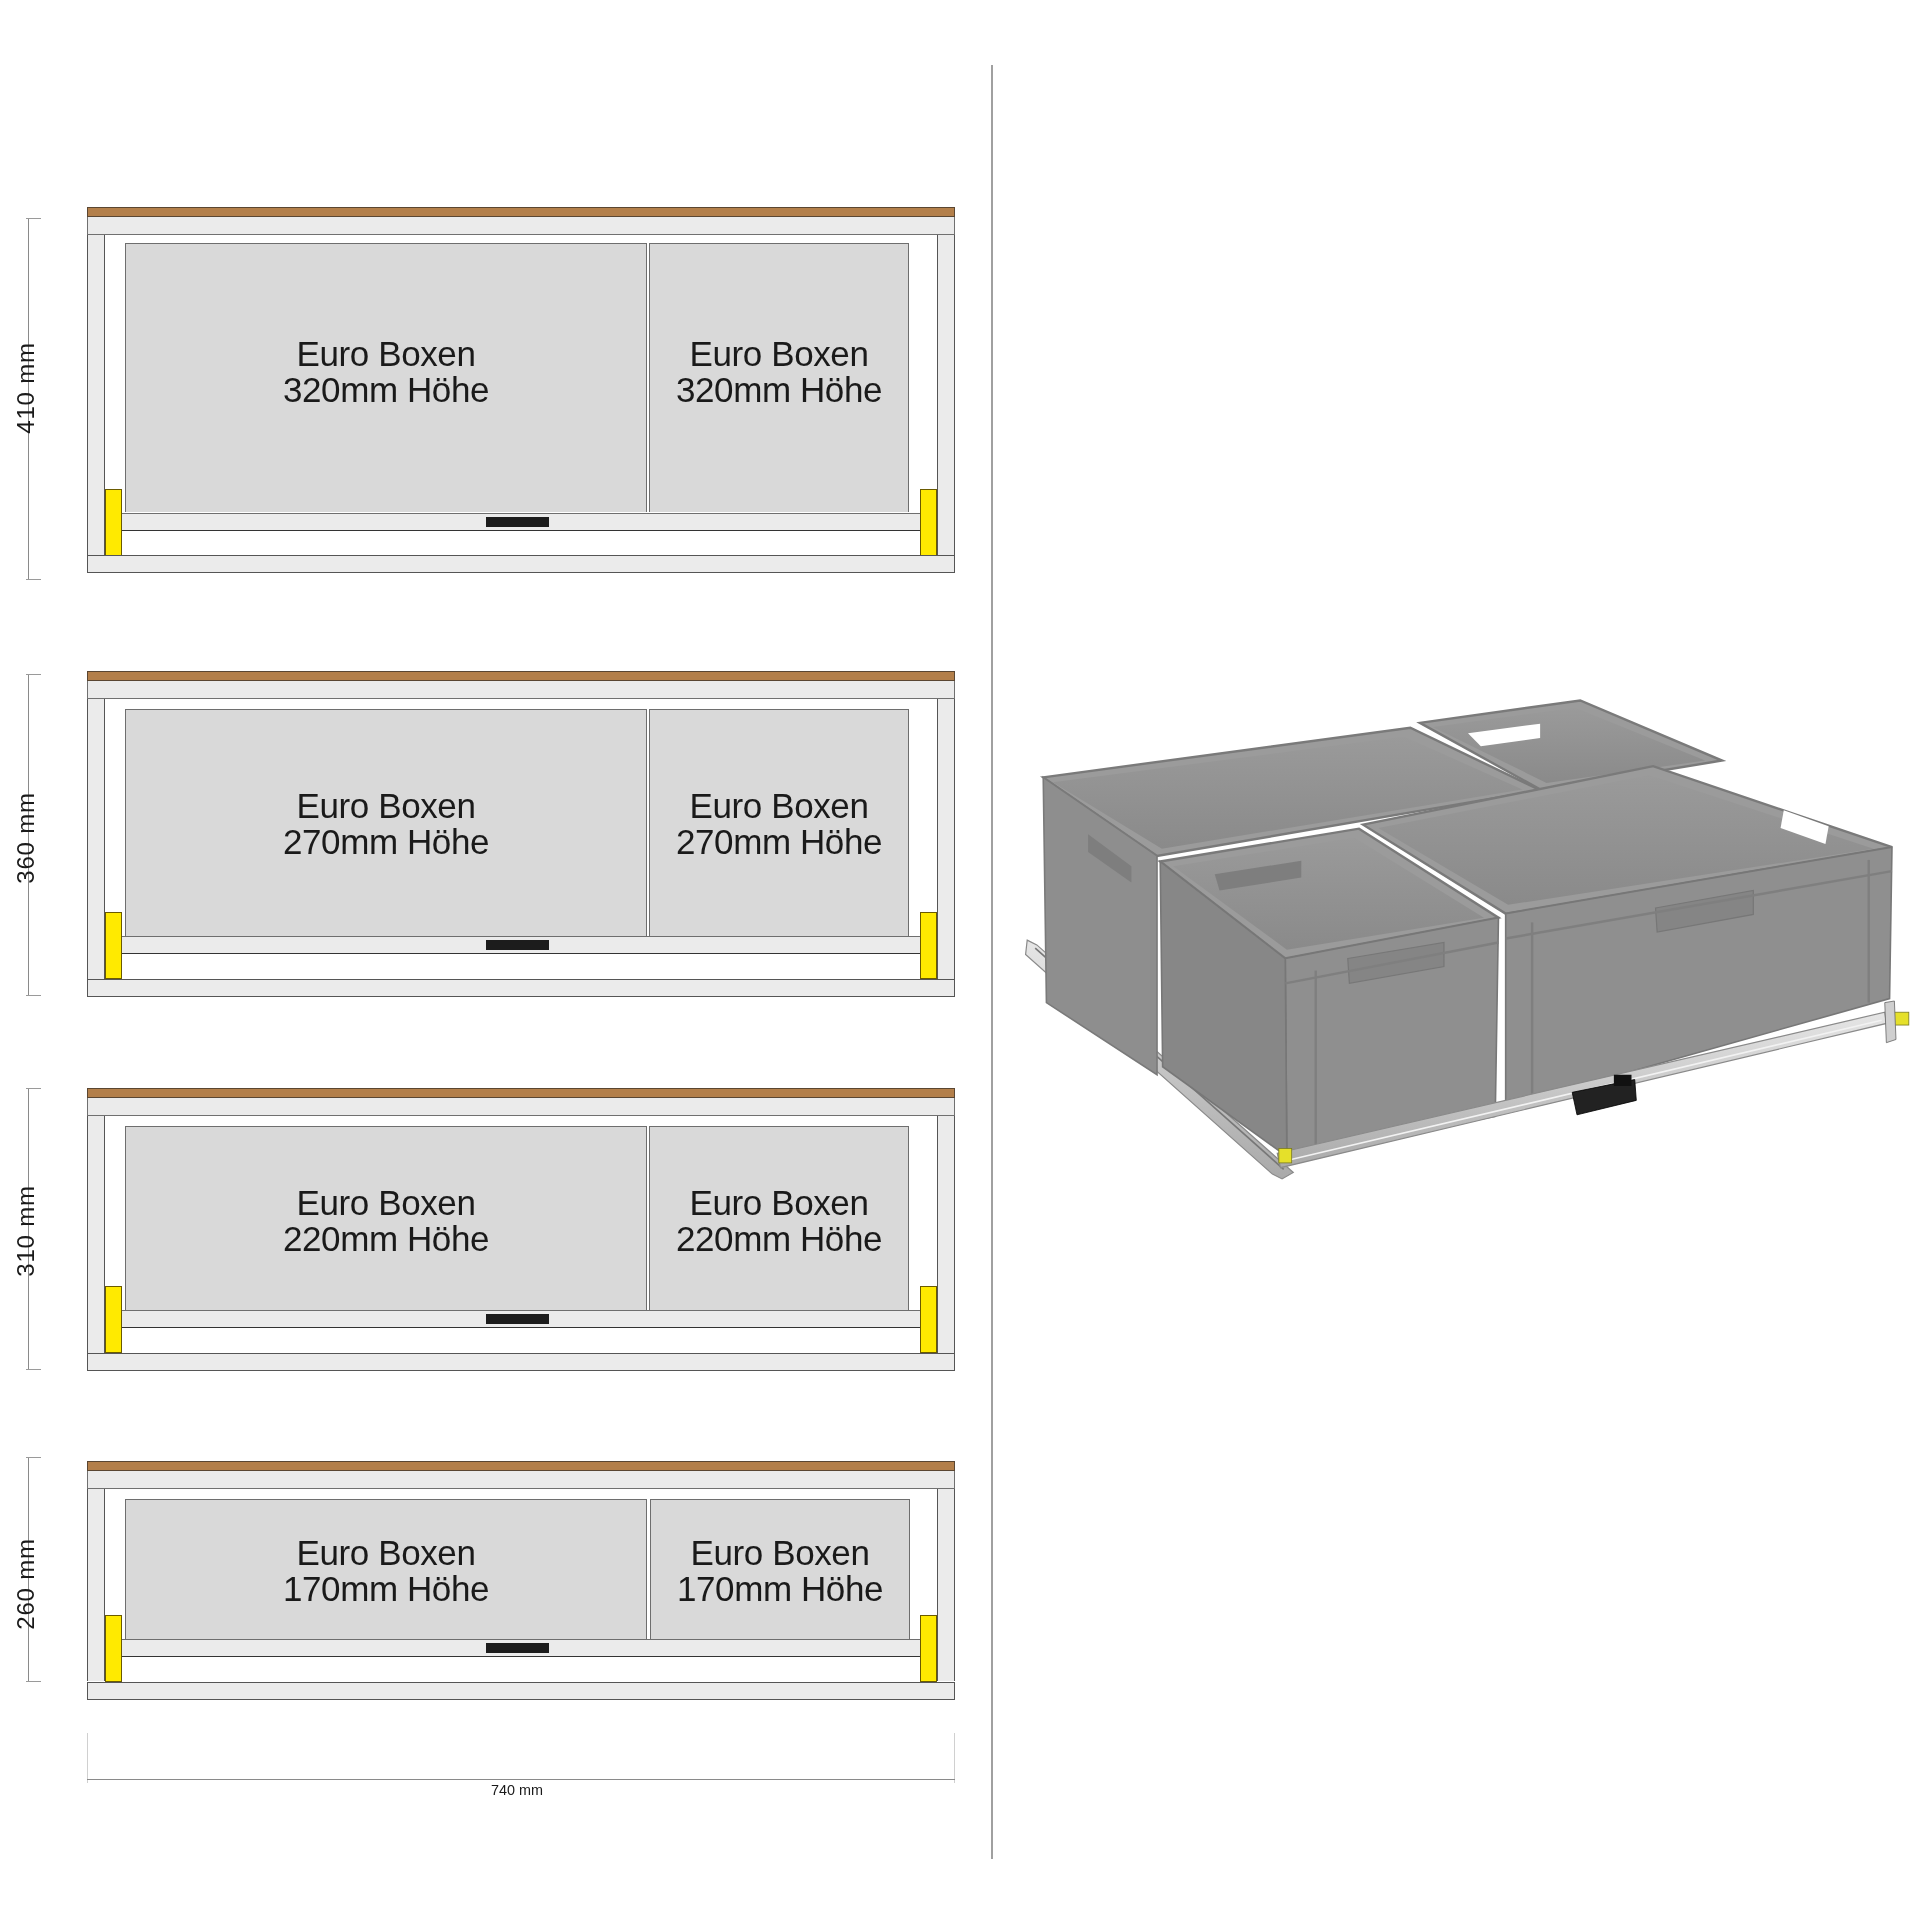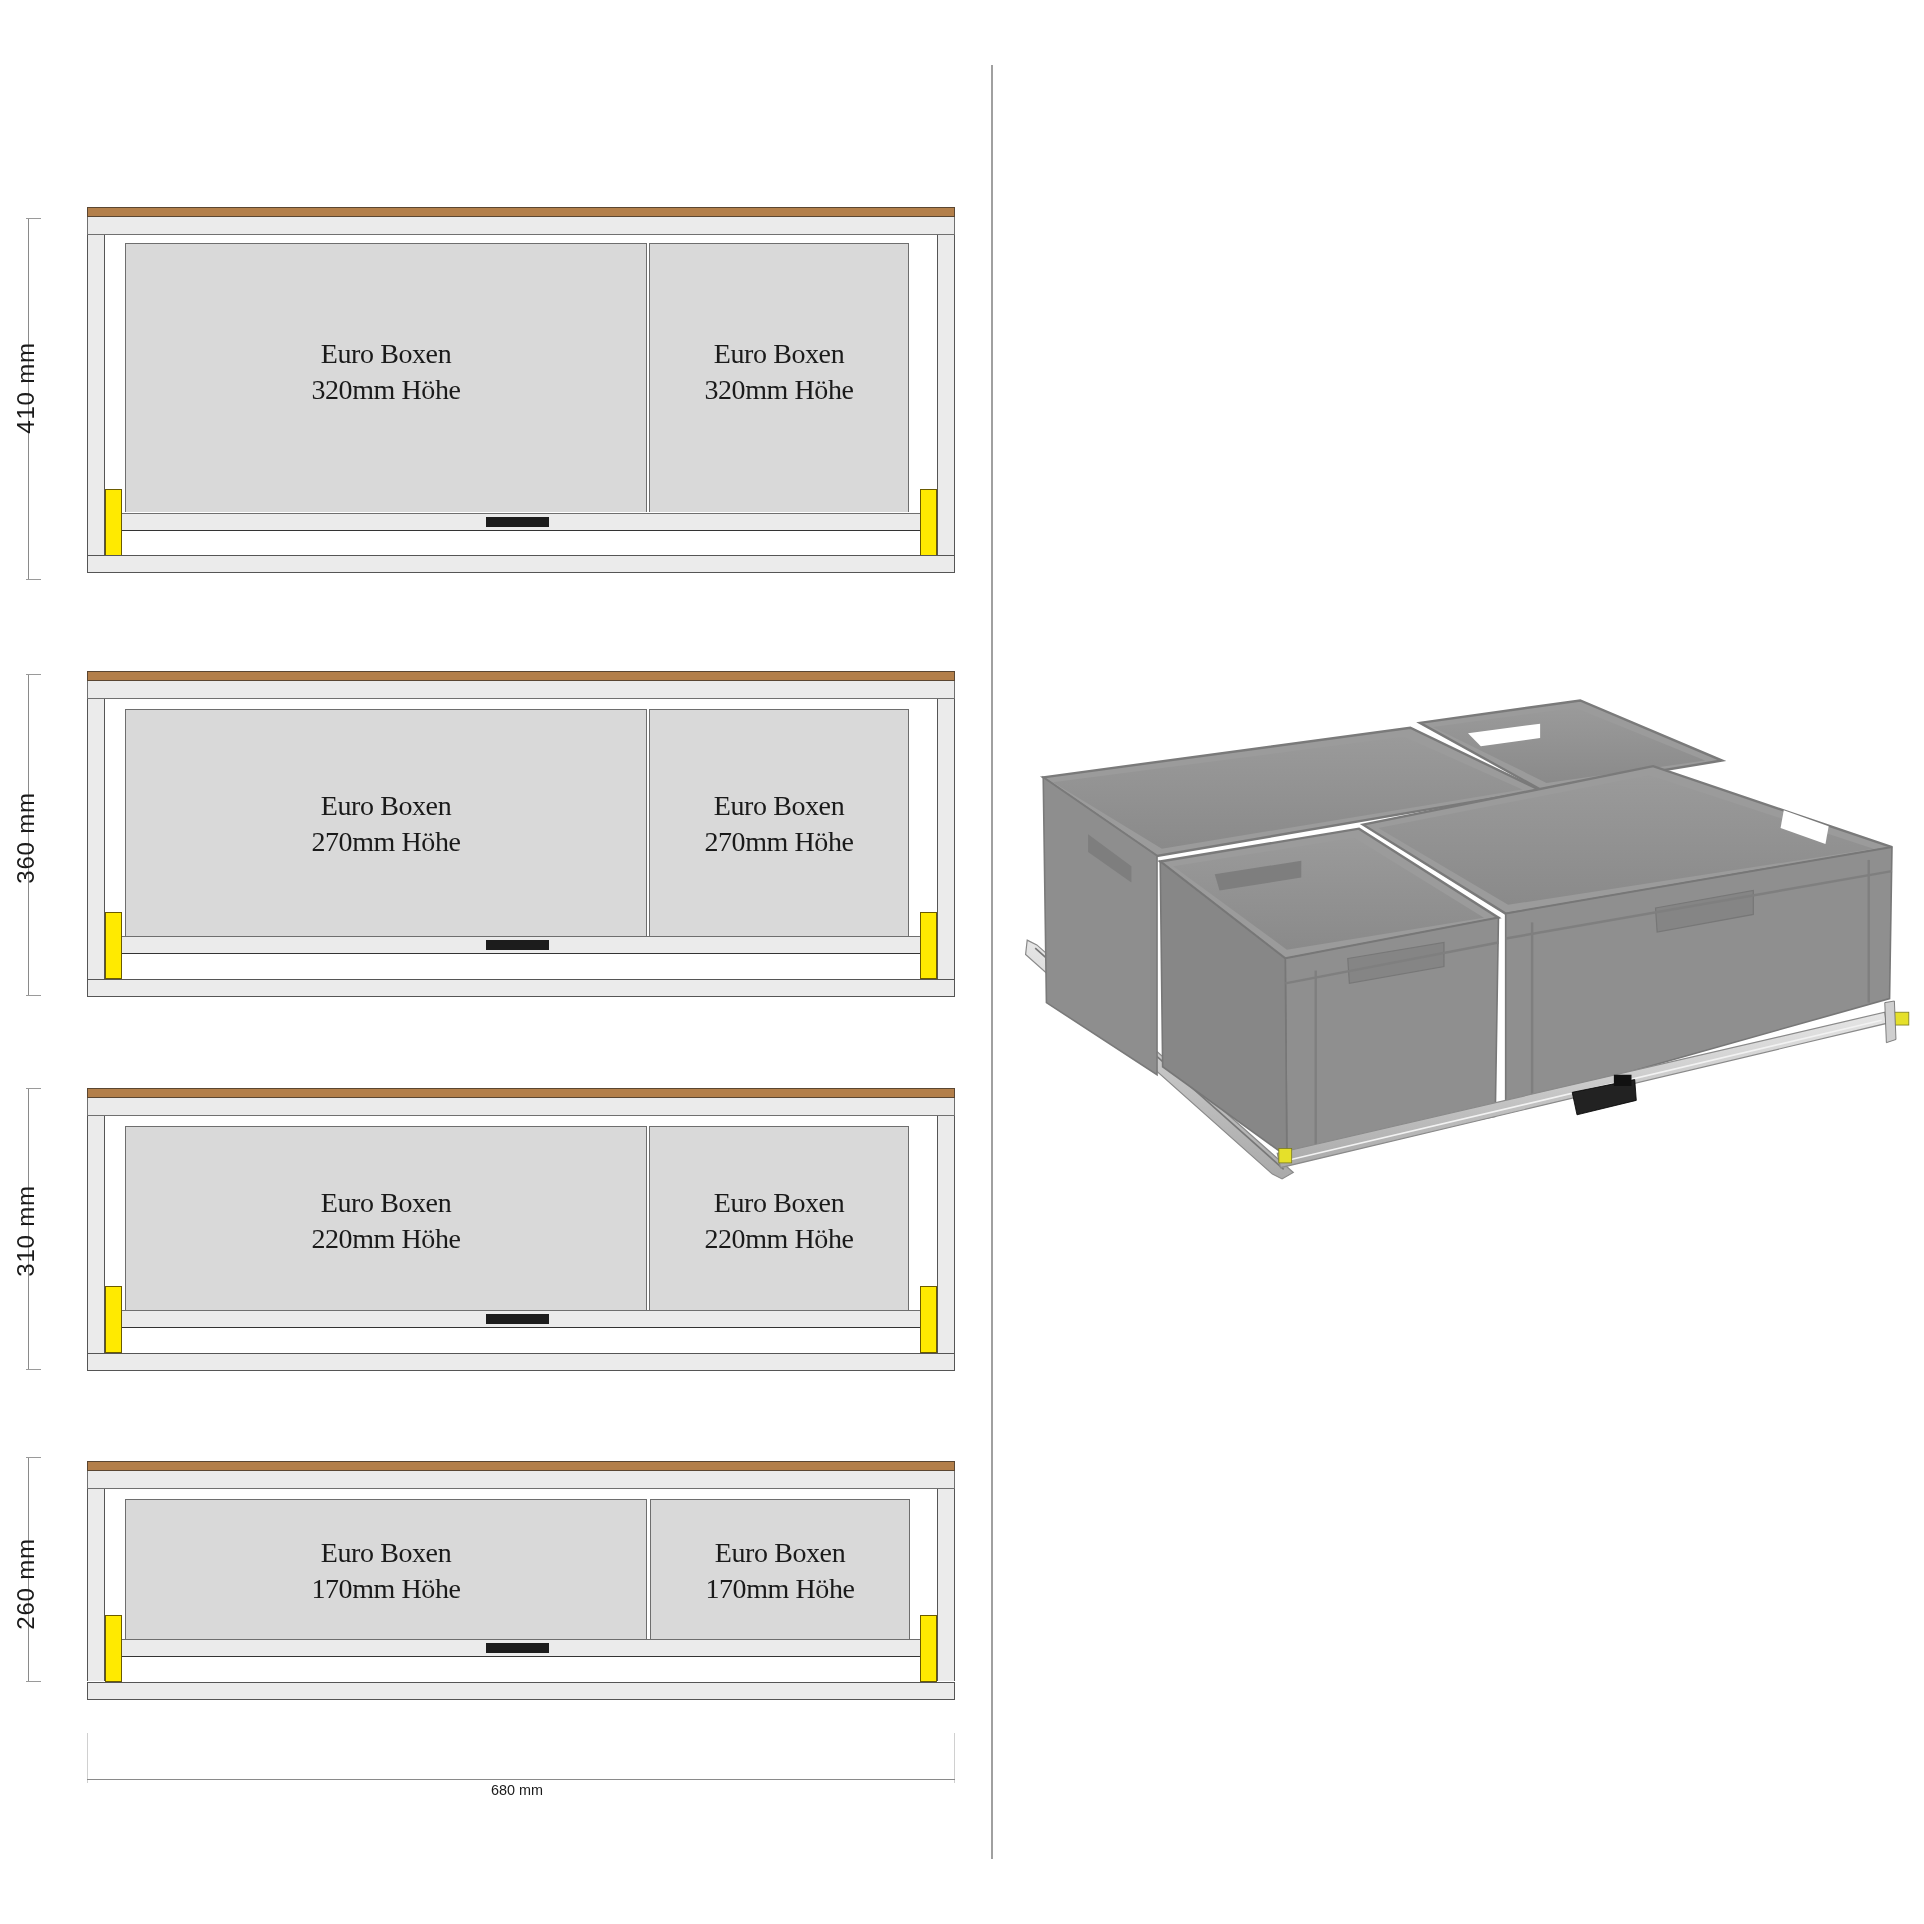--- a/index.html
+++ b/index.html
@@ -14,21 +14,21 @@
       background: #ebebeb; border: 1.2px solid #707070; border-top: none; box-sizing: border-box; }
   .drawer .side-left, .drawer .side-right { position: absolute; width: 17.6px; background: #ebebeb;
       border: 1.2px solid #555; border-top: none; border-bottom: none; box-sizing: border-box; }
   .drawer .side-left { left: 0; }
   .drawer .side-right { right: 0; }
   .drawer .inner-white { position: absolute; left: 17.6px; right: 17.6px; background: #ffffff; }
   .drawer .bottom-band { position: absolute; left: 0; right: 0; height: 17.6px; background: #ebebeb;
       border: 1.2px solid #555; box-sizing: border-box; }
   .drawer .box { position: absolute; background: #d9d9d9; border: 1.6px solid #6e6e6e; box-sizing: border-box; border-bottom: none; }
   .drawer .box-label { position: absolute; left: 0; right: 0; text-align: center; color: #1a1a1a;
-      font-size: 28px; line-height: 36px; font-family: Liberation Serif, serif; letter-spacing: -0.4px; }
+      font-size: 35px; line-height: 36px; font-family: Liberation Sans, sans-serif; letter-spacing: -0.4px; }
   .drawer .rail { position: absolute; left: 34px; right: 34px; height: 18.4px; background: #ebebeb;
       border-top: 1.6px solid #6e6e6e; border-bottom: 1.6px solid #333; box-sizing: border-box; }
   .drawer .handle { position: absolute; width: 63px; height: 10.4px; background: #1c1c1c; left: 399px; }
   .drawer .yellow { position: absolute; width: 17px; background: #ffea00; border: 1.2px solid #6a5a00; box-sizing: border-box; }
 
   .vdim { position: absolute; left: 28px; width: 0.8px; background: #8a8a8a; }
   .vdim .tick { position: absolute; left: -1.6px; width: 14.4px; height: 0.8px; background: #9a9a9a; }
   .vdim-label { position: absolute; font-size: 24px; color: #1a1a1a; white-space: nowrap;
       transform: rotate(-90deg); transform-origin: center center; letter-spacing: 0.8px; }
 
@@ -164,21 +164,21 @@
   <div class="rail" style="top:178px;"></div>
   <div class="handle" style="top:182px;"></div>
   <div class="yellow" style="left:17.6px;top:154px;height:67px;"></div>
   <div class="yellow" style="right:17.6px;top:154px;height:67px;"></div>
   <div class="bottom-band" style="top:221px;"></div>
 </div>
 
 <div class="hdim-ext" style="left:87px;"></div>
 <div class="hdim-ext" style="left:954px;"></div>
 <div class="hdim-line"></div>
-<div class="hdim-label">680 mm</div>
+<div class="hdim-label">740 mm</div>
 
 <div class="separator"></div>
 
 <svg class="render" viewBox="1260 840 1140 680" xmlns="http://www.w3.org/2000/svg">
   <defs>
     <linearGradient id="railG" x1="0" y1="0" x2="0" y2="1">
       <stop offset="0" stop-color="#e6e6e6"></stop>
         <stop offset="1" stop-color="#a9a9a9"></stop>
     </linearGradient>
     <linearGradient id="inG" x1="0" y1="0" x2="0" y2="1">

